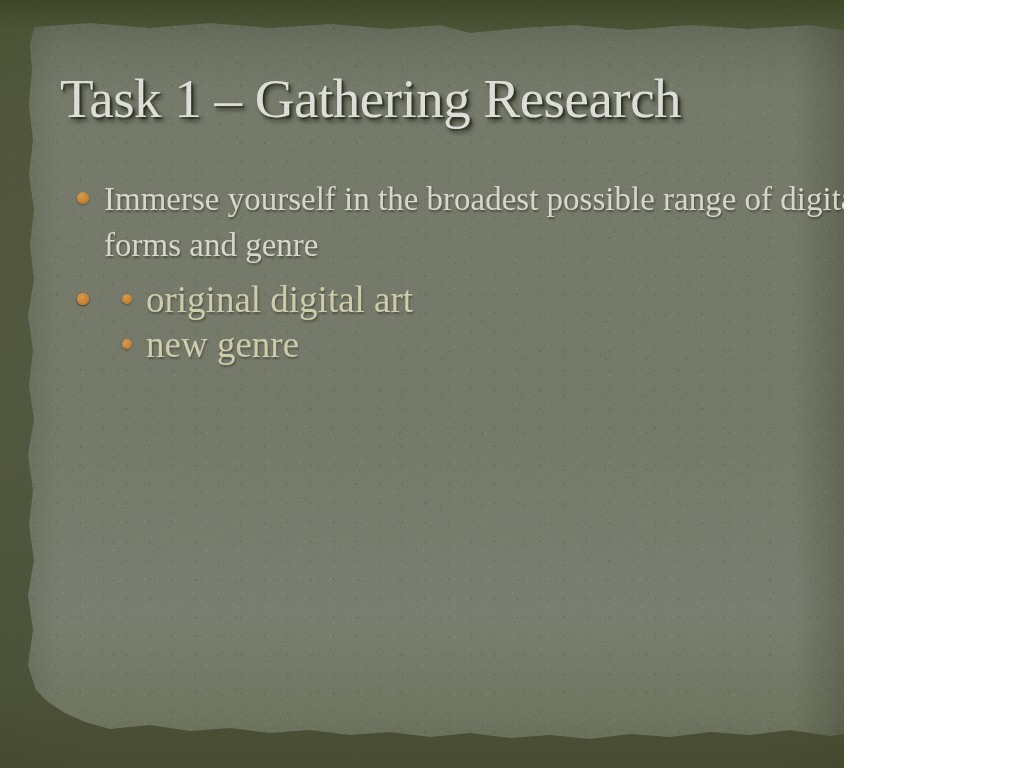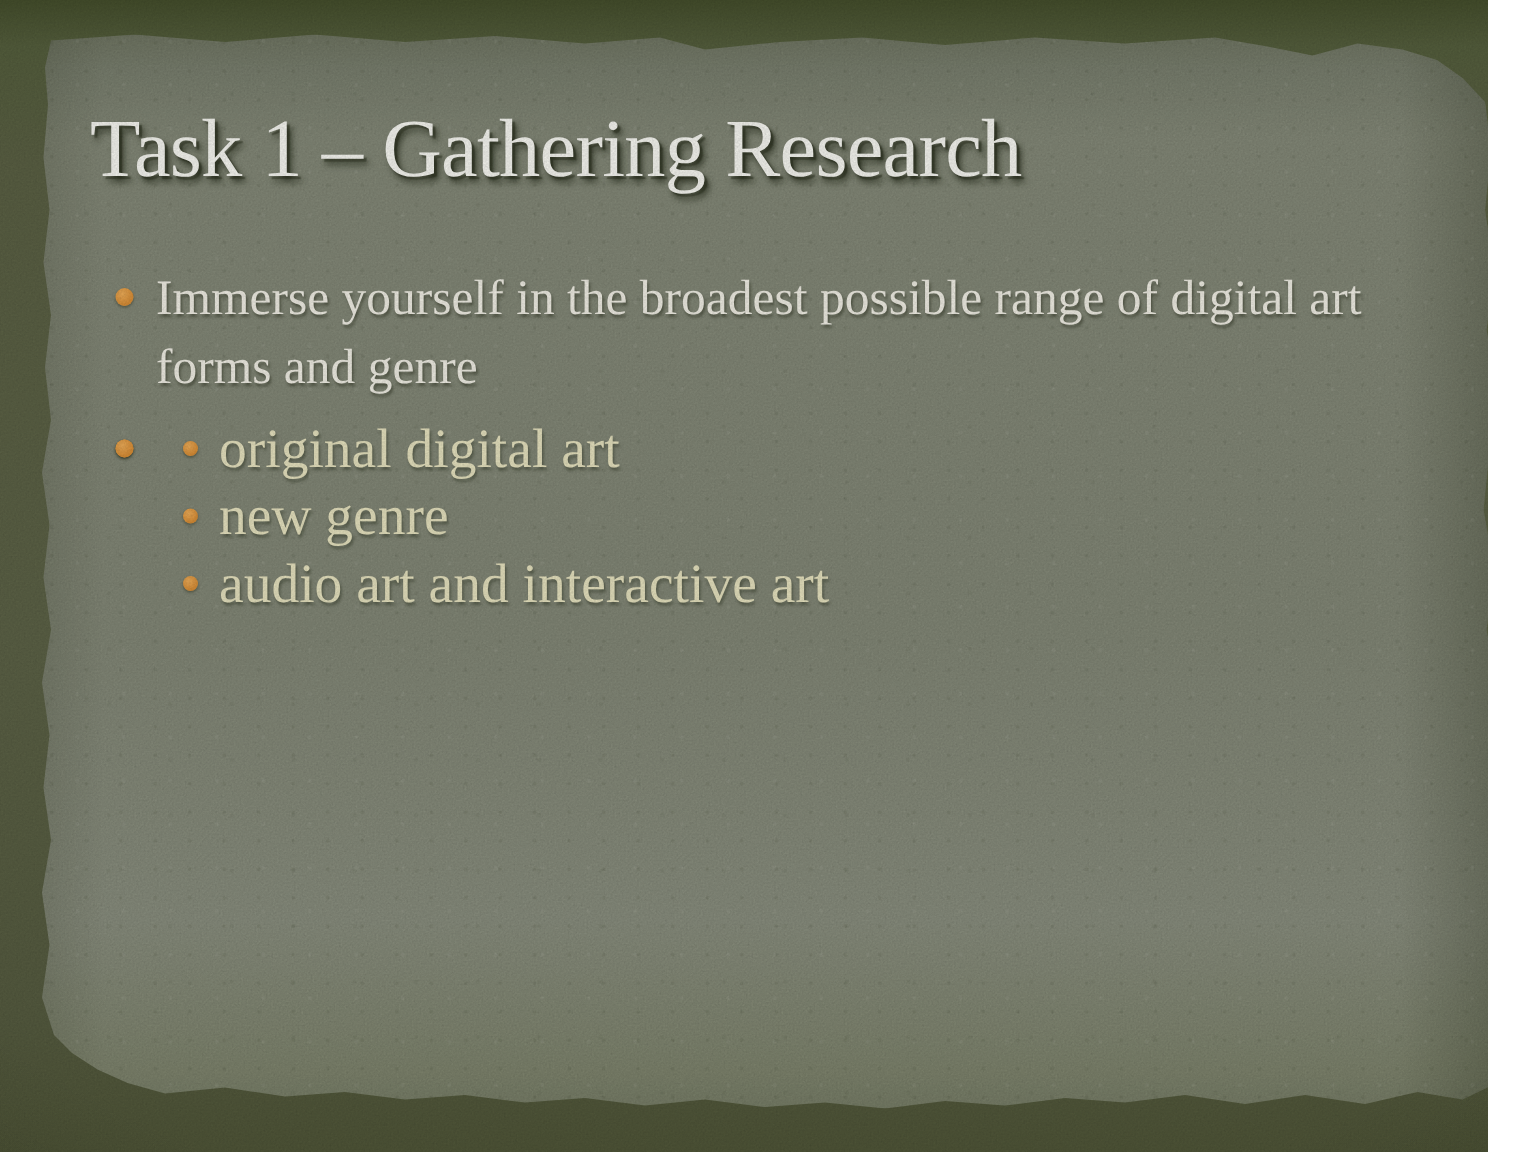--- a/index.html
+++ b/index.html
@@ -6,21 +6,21 @@
     margin: 0;
     padding: 0;
     width: 1024px;
     height: 768px;
     overflow: hidden;
     font-family: "Liberation Serif", "DejaVu Serif", serif;
   }
 
   .slide {
     position: relative;
-    width: 992px;
+    width: 844px;
     height: 768px;
     background:
       radial-gradient(130% 120% at 50% 42%, rgba(0,0,0,0) 55%, rgba(18,24,8,0.30) 100%),
       linear-gradient(180deg,
         var(--border-darker, #46502d) 0%,
         var(--border-dark, #56603e) 4%,
         #5c6245 14%,
         #5e6448 55%,
         #575d41 88%,
         #515739 100%);
@@ -191,24 +191,20 @@
           <span>original digital art</span>
         </div>
 
         <div class="sub-row">
           <span class="dot dot-l2"></span>
           <span>new genre</span>
         </div>
 
 
 
-        <div class="sub-row">
-          <span class="dot dot-l2"></span>
-          <span>audio art and interactive art</span>
-        </div>
 
       </div>
 
     </div>
   </div>
 
   <svg class="grain" width="1024" height="768" xmlns="http://www.w3.org/2000/svg">
     <filter id="grainf">
       <feTurbulence type="fractalNoise" baseFrequency="0.8" numOctaves="2" stitchTiles="stitch"></feTurbulence>
       <feColorMatrix type="matrix" values="0 0 0 0 0

